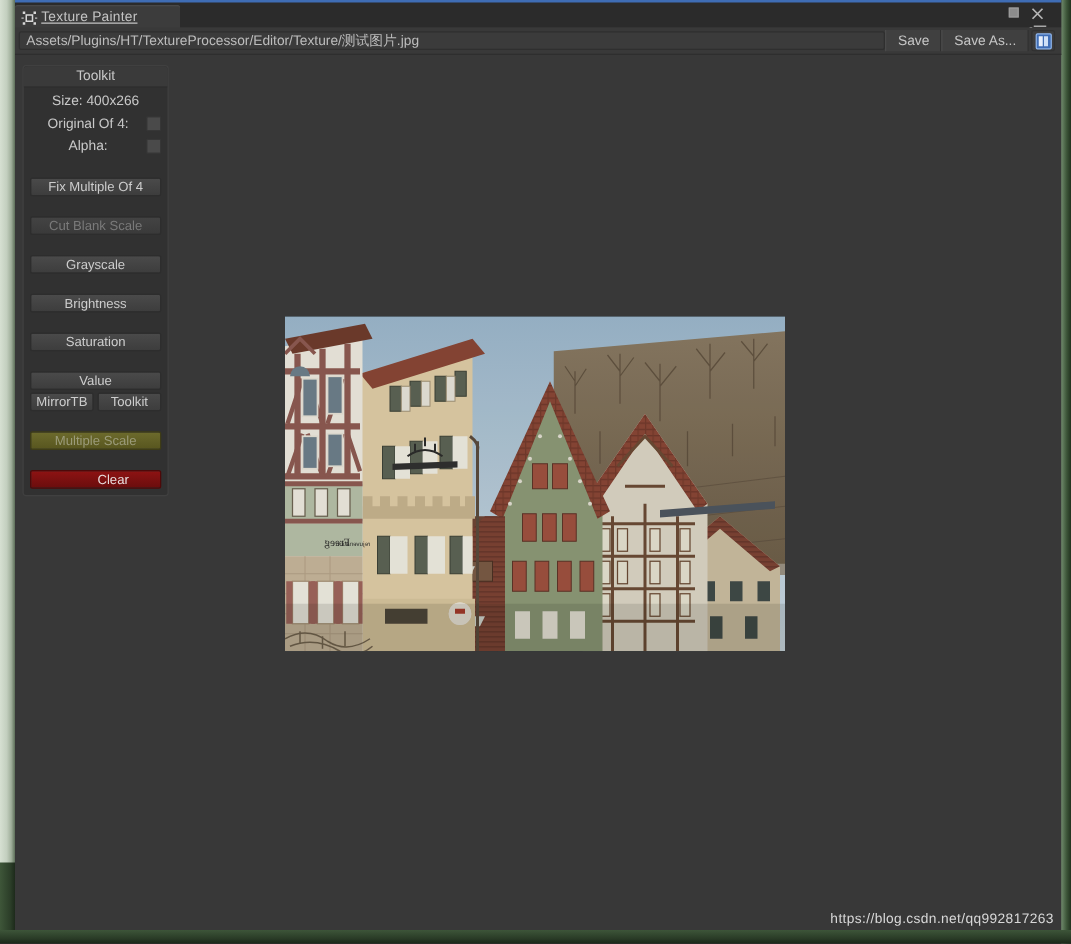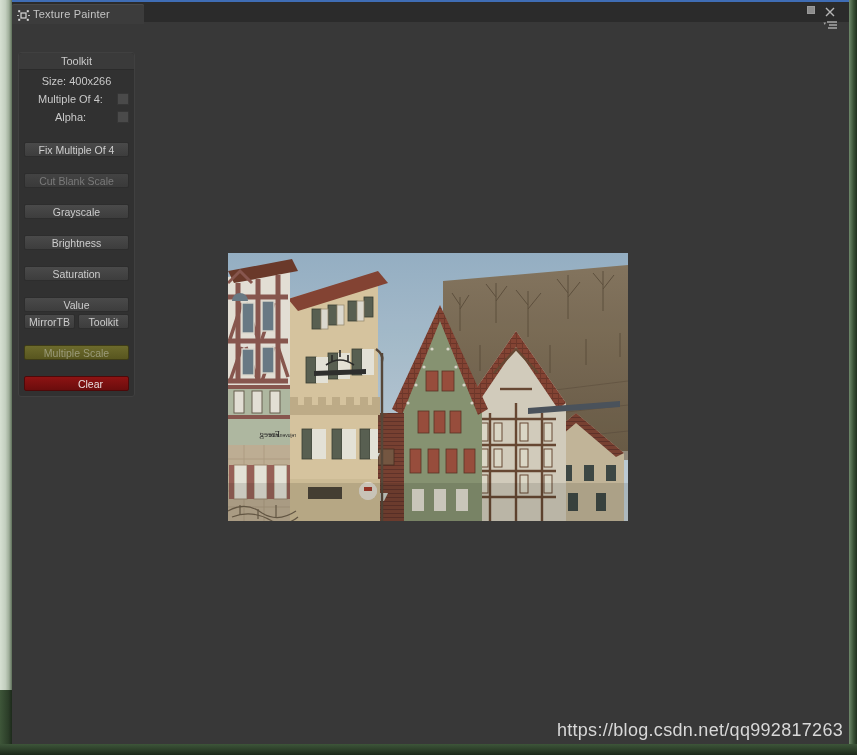--- a/index.html
+++ b/index.html
@@ -49,20 +49,21 @@
     background: #3c3c3c;
     border-top-left-radius: 2px; border-top-right-radius: 2px;
     display: flex; align-items: center;
     padding-left: 5px;
     box-shadow: inset 0 1px 0 #484848;
   }
   .tab-icon { width: 13px; height: 13px; margin-right: 3px; flex: 0 0 auto; }
   .tab-label {
     font-size: 11px; color: #c4c4c4; letter-spacing: .2px;
     white-space: nowrap;
+    text-decoration: underline;
   }
   .win-controls {
     position: absolute; right: 6px; top: 1px;
     width: 36px; height: 20px;
   }
   .wc-max { position: absolute; left: 0px; top: 3px; width: 8px; height: 8px;
             border: 1px solid #9a9a9a; background: #8c8c8c; }
   .wc-close { position: absolute; left: 17px; top: 1px; width: 12px; height: 12px; }
   .wc-menu { position: absolute; left: 16px; top: 12px; width: 16px; height: 8px; }
 
@@ -168,21 +169,21 @@
     position: absolute; left: 216px; top: 209px;
     width: 400px; height: 268px;
     background: #20242a;
     overflow: hidden;
   }
   .preview svg { display: block; width: 400px; height: 268px; }
 
   
   .watermark {
     position: absolute; right: 14px; bottom: 14px;
-    font-size: 18px; color: #d8d8d8;
+    font-size: 11px; color: #d8d8d8;
     letter-spacing: .3px;
     font-family: "Liberation Sans", sans-serif;
   }
 </style>
 </head>
 <body>
 
 <div id="screen">
 
   <div class="frame-inner-shadow"></div>
@@ -217,33 +218,47 @@
       </span>
       <span class="wc-menu">
         <svg viewBox="0 0 16 8">
           <path d="M4 1 H14 M6 4 H14 M5 7 H14" stroke="#a8a8a8" stroke-width="1.3"></path>
           <path d="M0.5 1.5 L3 1.5 L1.8 4 Z" fill="#a8a8a8"></path>
         </svg>
       </span>
     </div>
   </div>
 
+  <div class="toolrow">
+    <div class="path-field">
+      <span class="path-text" title="Assets/Plugins/HT/TextureProcessor/Editor/Texture/测试图片.jpg">Assets/Plugins/HT/TextureProcessor/Editor/Texture/测试图片.jpg</span>
+    </div>
+    <div class="tool-btn">Save</div>
+    <div class="tool-btn">Save As...</div>
+    <div class="help-btn">
+      <svg viewBox="0 0 14 14" width="14" height="14">
+        <rect x="1" y="1" width="12" height="12" rx="1" fill="#3f6db5" stroke="#8fb4e8" stroke-width="1"></rect>
+        <rect x="3" y="3" width="3.2" height="8" fill="#e6eefb"></rect>
+        <rect x="7.2" y="3" width="3.2" height="8" fill="#cfe0f7"></rect>
+      </svg>
+    </div>
+  </div>
 
   <div class="content">
 
     <div class="toolkit">
       <div class="toolkit-title">Toolkit</div>
       <div class="tk-body">
 
         <div class="tk-row">
           <span class="lbl">Size: 400x266</span>
         </div>
 
         <div class="tk-row">
-          <span class="lbl">Multiple Of 4:</span>
+          <span class="lbl">Original Of 4:</span>
           <span class="tk-check"></span>
         </div>
 
         <div class="tk-row">
           <span class="lbl">Alpha:</span>
           <span class="tk-check"></span>
         </div>
 
         <div class="tk-btn">Fix Multiple Of 4</div>
         <div class="tk-btn disabled">Cut Blank Scale</div>

